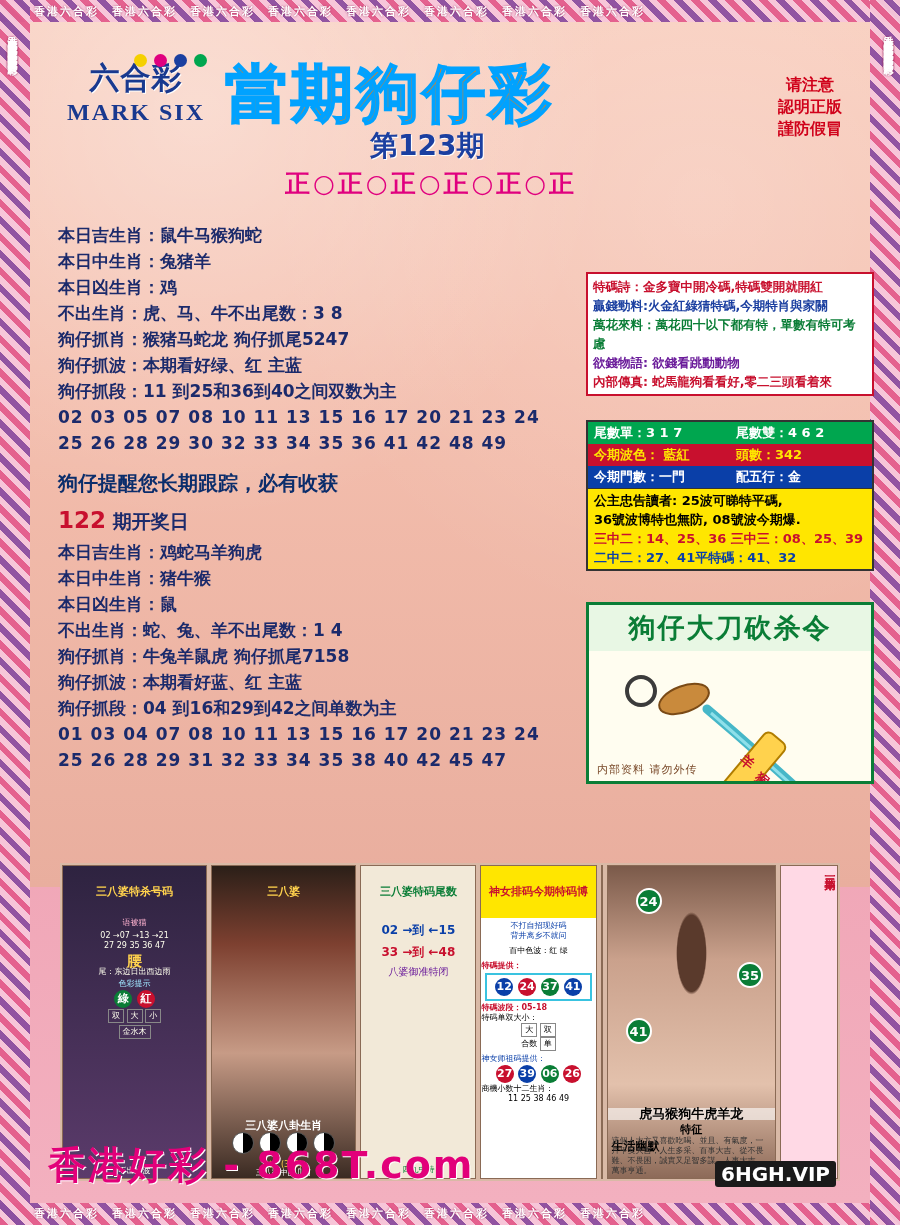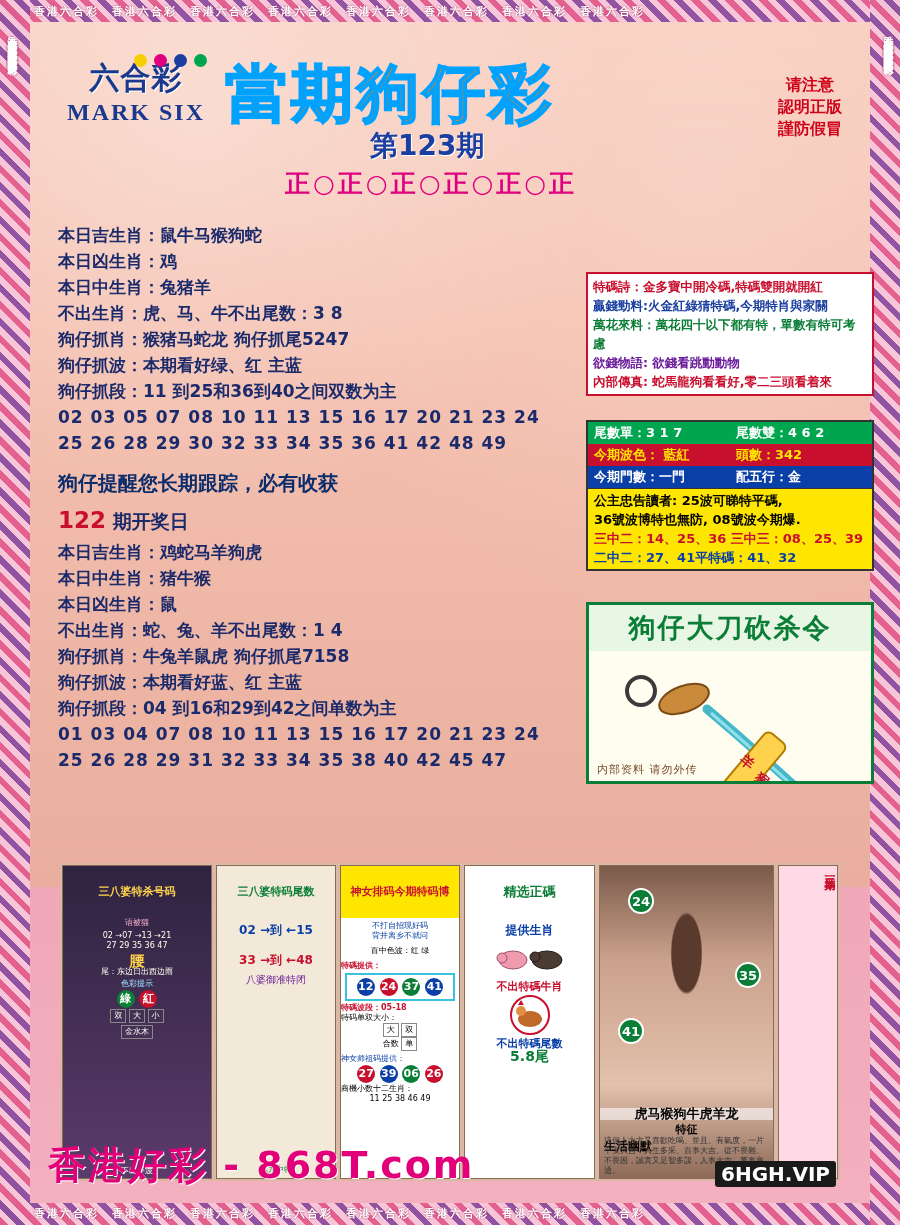--- a/index.html
+++ b/index.html
@@ -260,24 +260,24 @@
 
     <div class="zheng-row">正○正○正○正○正○正</div>
 
     <div class="left-col">
 
 
       <div class="line">
         <span class="lbl">本日吉生肖：</span><span>鼠牛马猴狗蛇</span>
       </div>
       <div class="line">
+        <span class="lbl">本日中生肖：</span><span>兔猪羊</span>
+      </div>
+      <div class="line">
         <span class="lbl">本日凶生肖：</span><span>鸡</span>
-      </div>
-      <div class="line">
-        <span class="lbl">本日中生肖：</span><span>兔猪羊</span>
       </div>
       <div class="line">
         <span class="lbl">不出生肖：</span><span>虎、马、牛不出尾数：3 8</span>
       </div>
       <div class="line">
         <span class="lbl">狗仔抓肖：</span><span>猴猪马蛇龙  狗仔抓尾5247</span>
       </div>
       <div class="line">
         <span class="lbl">狗仔抓波：</span><span>本期看好绿、红 主蓝</span>
       </div>
@@ -384,25 +384,38 @@
             <span class="lbl-box">双</span>
             <span class="lbl-box">大</span>
             <span class="lbl-box">小</span>
           </div>
           <div class="tiny" style="text-align:center;margin-top:2px">
             <span class="lbl-box">金水木</span>
           </div>
           <div class="tiny" style="position:absolute;bottom:2px;width:100%;text-align:center">不出半波</div>
         </div>
 
+        <div class="card c2">
+          <div class="girl2"></div>
+          <div class="mini-head" style="position:absolute;top:0;width:100%;color:#ffd24d">三八婆</div>
+          <div style="position:absolute;bottom:46px;width:100%;text-align:center;color:#fff;font-size:11px;font-weight:bold">三八婆八卦生肖</div>
+          <div style="position:absolute;bottom:20px;width:100%;text-align:center">
+            <span class="yinyang"></span>
+            <span class="yinyang"></span>
+            <span class="yinyang"></span>
+            <span class="yinyang"></span>
+          </div>
+          <div class="tiny" style="position:absolute;bottom:8px;width:100%;text-align:center;color:#ffd24d">特：(379)</div>
+          <div class="tiny" style="position:absolute;bottom:0;width:100%;text-align:center;color:#fff">三八婆中的几肖</div>
+        </div>
 
         <div class="card c3">
           <div class="mini-head grntxt">三八婆特码尾数</div>
           <div style="text-align:center;font-size:12px;font-weight:bold;color:#0a3fa8;margin-top:6px">02 →到 ←15</div>
-          <div style="text-align:center;font-size:12px;font-weight:bold;color:#c8102e;margin-top:18px">33 →到 ←48</div>
+          <div style="text-align:center;font-size:12px;font-weight:bold;color:#c8102e;margin-top:10px">33 →到 ←48</div>
           <div style="text-align:center;font-size:10px;margin-top:8px;color:#6a1b9a">八婆御准特闭</div>
           <div class="tiny" style="position:absolute;bottom:3px;width:100%;text-align:center;color:#0a7d36">四九中特</div>
         </div>
 
         <div class="card c4">
           <div class="mini-head redtxt" style="background:#ffe600">神女排码今期特码博</div>
           <div class="tiny" style="text-align:center;margin-top:3px;color:#0a3fa8">不打自招现好码</div>
           <div class="tiny" style="text-align:center;color:#0a3fa8">背井离乡不就问</div>
           <div class="tiny" style="text-align:center;margin-top:5px">百中色波：红 绿</div>
           <div class="tiny" style="margin-top:5px;color:#c8102e;font-weight:bold">特碼提供：</div>

